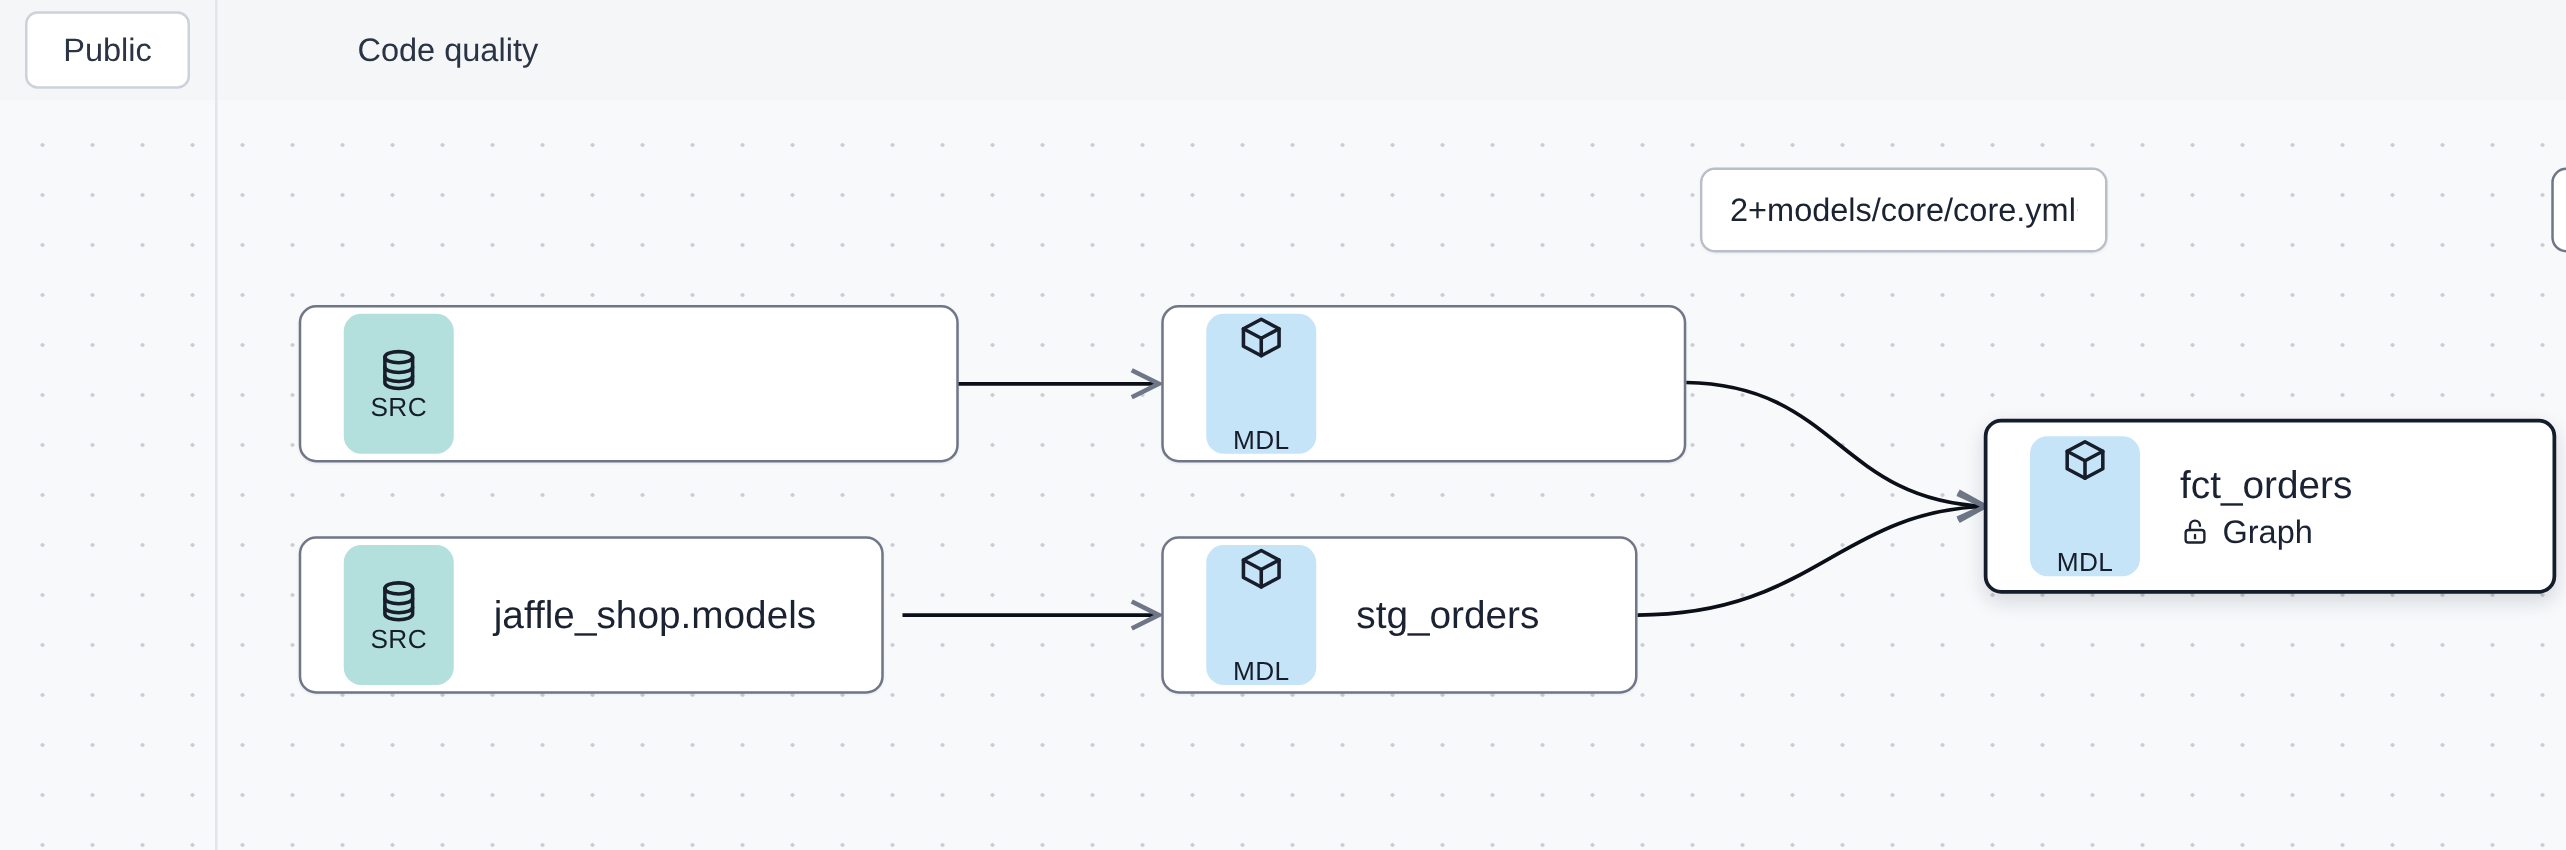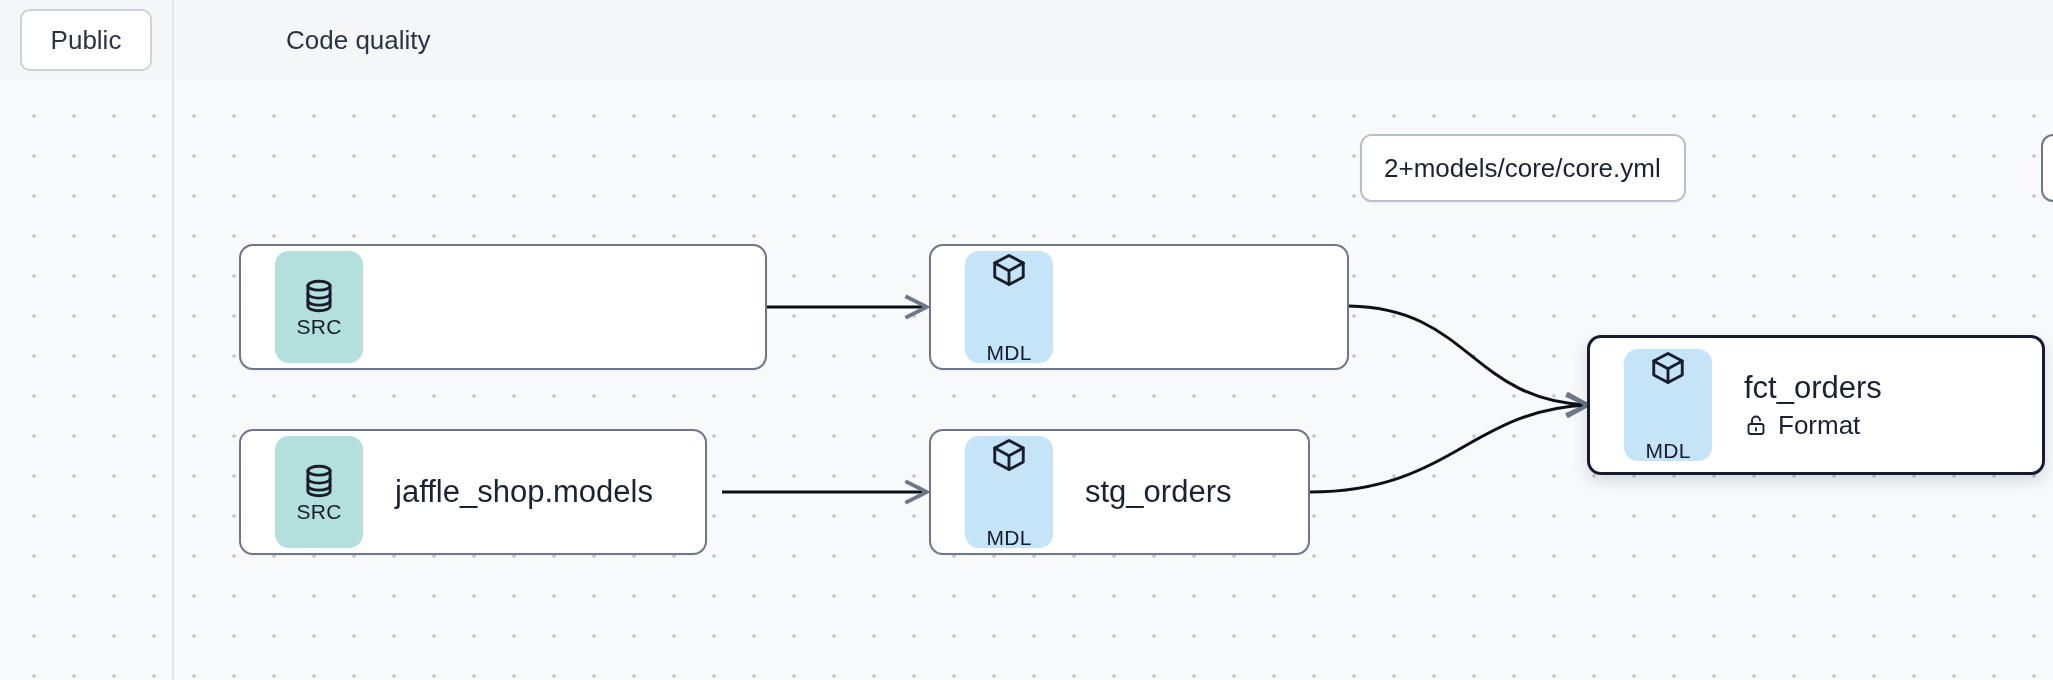--- a/index.html
+++ b/index.html
@@ -291,21 +291,21 @@
       <span class="badge-label">MDL</span>
     </div>
     <div class="node-body">
       <div class="node-title">fct_orders</div>
       <div class="node-sub">
         <svg width="24" height="24" viewBox="0 0 24 24" fill="none" stroke="#1b2232" stroke-width="1.9" stroke-linecap="round" stroke-linejoin="round">
           <rect x="4.5" y="11" width="15" height="10" rx="2.2"></rect>
           <path d="M8 11 V7.5 a4 4 0 0 1 8 0"></path>
           <path d="M12 15 v2.5"></path>
         </svg>
-        <span>Format</span>
+        <span>Graph</span>
       </div>
     </div>
   </div>
 
   <div class="graph-control" style="left:1360px; top:54px;">
     <input class="graph-input" type="text" value="2+models/core/core.yml+2" style="">
   </div>
 
   <div class="graph-extra"></div>
 

